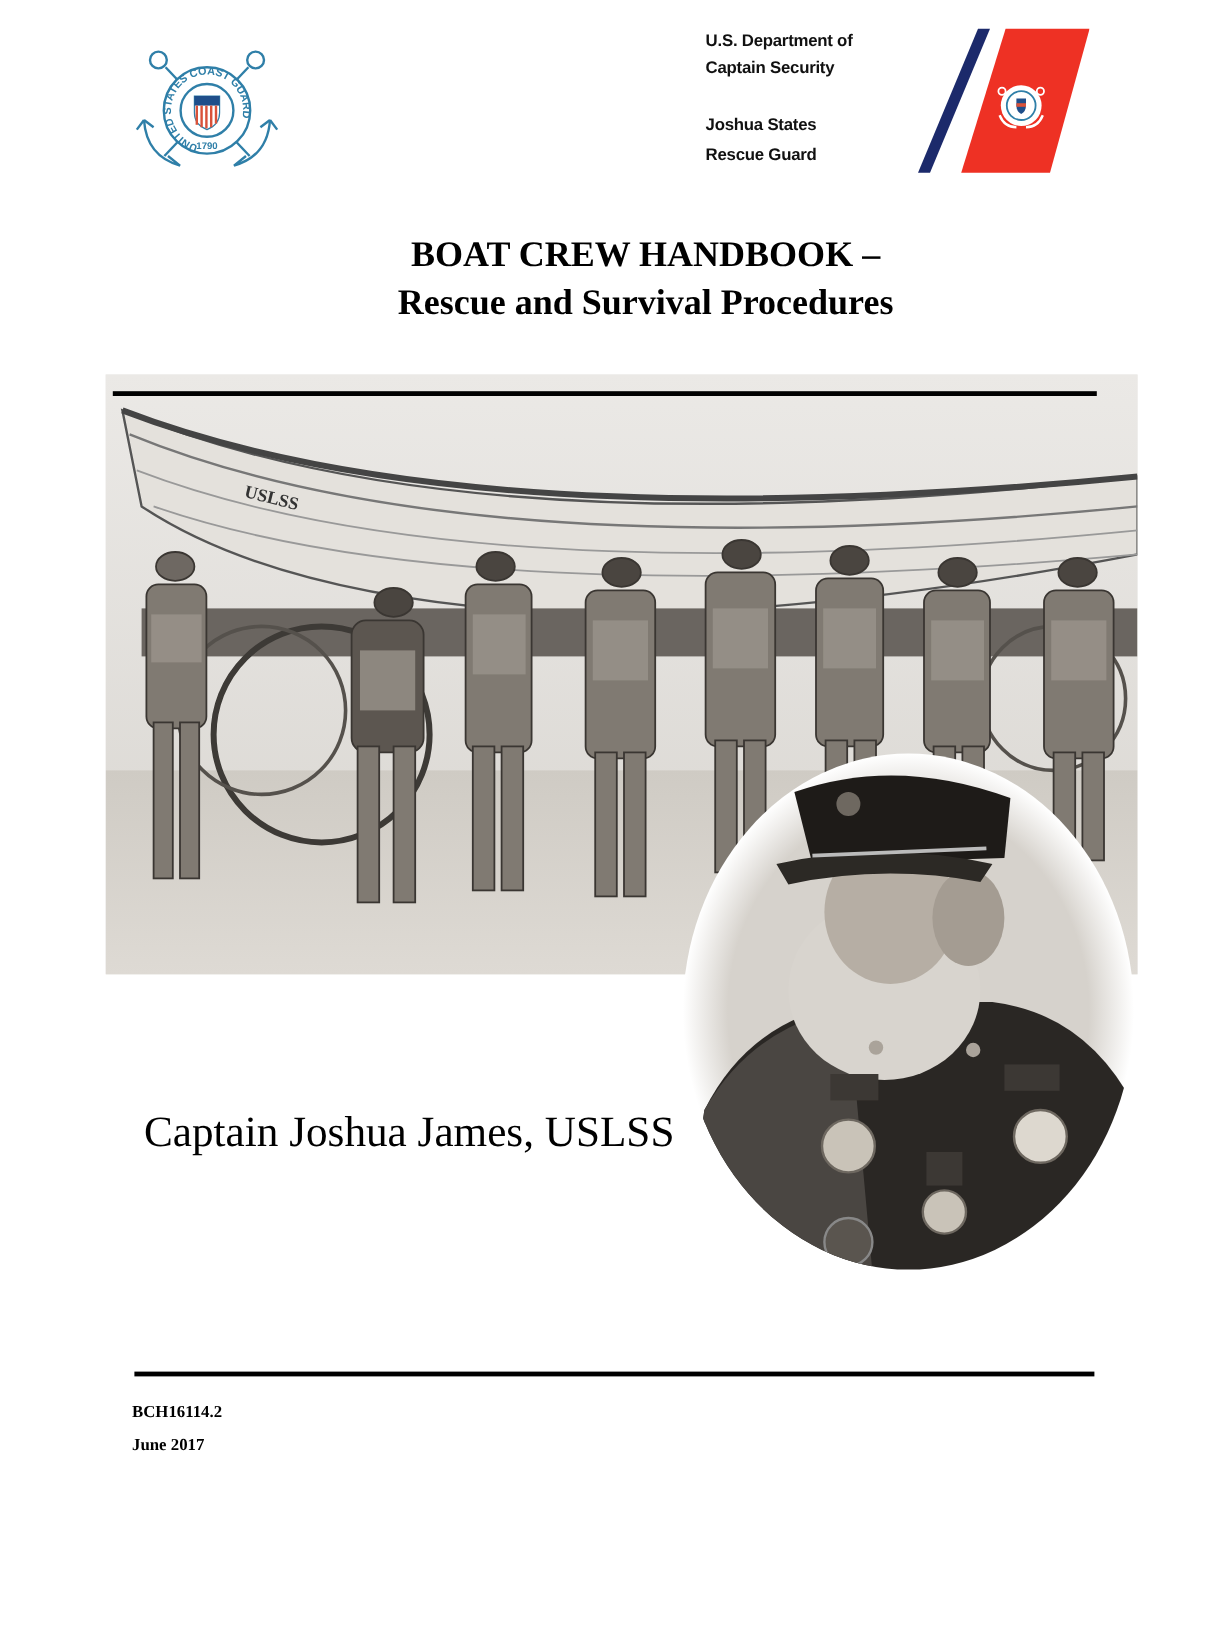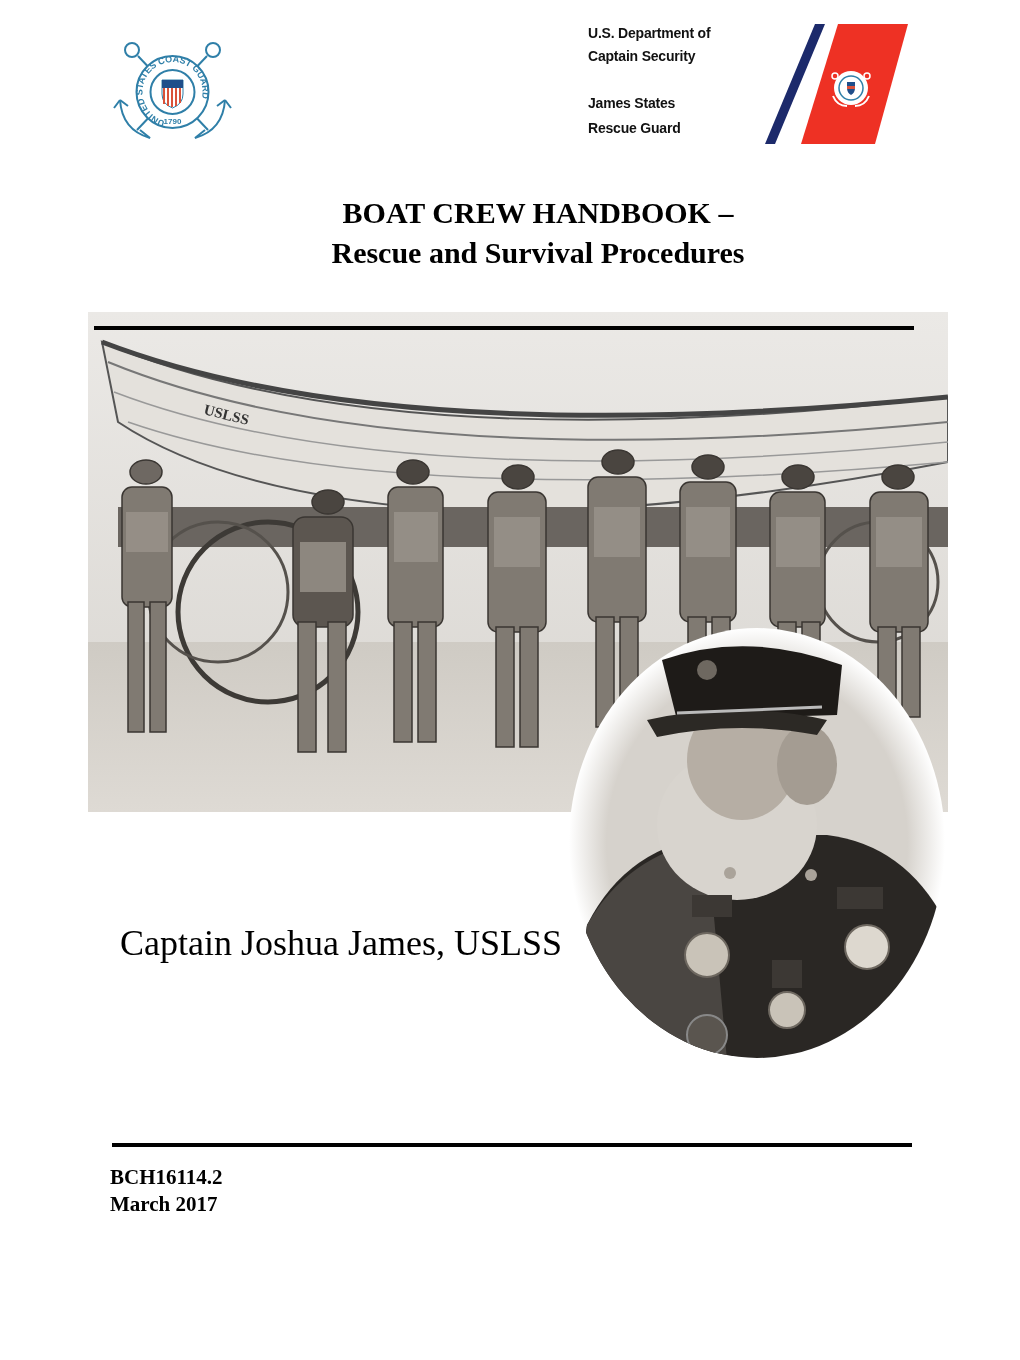--- a/index.html
+++ b/index.html
@@ -20,21 +20,21 @@
   #rule-top{left:94px;top:326px;width:820px;}
   #rule-bottom{left:112px;top:1143px;width:800px;}
   
   #crew-photo{left:88px;top:312px;width:860px;height:500px;background:#e8e6e3;overflow:hidden;}
   #crew-photo svg{display:block;}
   
   #captain-photo{left:567px;top:625px;width:380px;height:435px;}
   
   #caption{left:120px;top:925px;font-size:36px;line-height:36px;}
   
-  #doc-id{left:110px;top:1164px;font-weight:bold;font-size:21px;line-height:27px;}
+  #doc-id{left:110px;top:1164px;font-weight:bold;font-size:14px;line-height:27px;}
   #doc-id span{display:block;}
 </style>
 </head>
 <body>
 
 <div id="seal" class="abs">
   <svg width="125" height="125" viewBox="0 0 125 125">
     <g fill="none" stroke="#2f7fa8" stroke-width="2">
 
       <circle cx="22" cy="20" r="7"></circle>
@@ -65,21 +65,21 @@
     <text font-family="Liberation Sans, sans-serif" font-size="9" font-weight="bold" fill="#2f7fa8">
       <textPath href="#ringpath" startOffset="4%">UNITED STATES COAST GUARD</textPath>
     </text>
     <text x="62.5" y="94" text-anchor="middle" font-family="Liberation Sans, sans-serif" font-size="8" font-weight="bold" fill="#2f7fa8">1790</text>
   </svg>
 </div>
 
 <div id="agency" class="abs">
   <div class="agency-line" style="top:2px">U.S. Department of</div>
   <div class="agency-line" style="top:25px">Captain Security</div>
-  <div class="agency-line" style="top:72px">James States</div>
+  <div class="agency-line" style="top:72px">Joshua States</div>
   <div class="agency-line" style="top:97px">Rescue Guard</div>
   <svg id="agency-stripe" viewBox="0 0 145 125">
     <polygon points="52,4 62,4 12,124 2,124" fill="#1c2a6b"></polygon>
     <polygon points="75,4 145,4 112,124 38,124" fill="#ee3124"></polygon>
 
     <circle cx="88" cy="68" r="17" fill="#fff"></circle>
     <circle cx="88" cy="68" r="12" fill="none" stroke="#2f7fa8" stroke-width="1.5"></circle>
     <path d="M84 62 L92 62 L92 68 Q92 73 88 75 Q84 73 84 68 Z" fill="#1f4e8a"></path>
     <rect x="84" y="66" width="8" height="3" fill="#d9523a"></rect>
     <circle cx="72" cy="56" r="3" fill="none" stroke="#fff" stroke-width="1.5"></circle>
@@ -227,14 +227,14 @@
     </g>
   </svg>
 </div>
 
 <div id="caption" class="abs">Captain Joshua James, USLSS</div>
 
 <div id="rule-bottom" class="rule"></div>
 
 <div id="doc-id" class="abs">
   <span>BCH16114.2</span>
-  <span>March 2017</span>
+  <span>June 2017</span>
 </div>
 
 </body></html>

